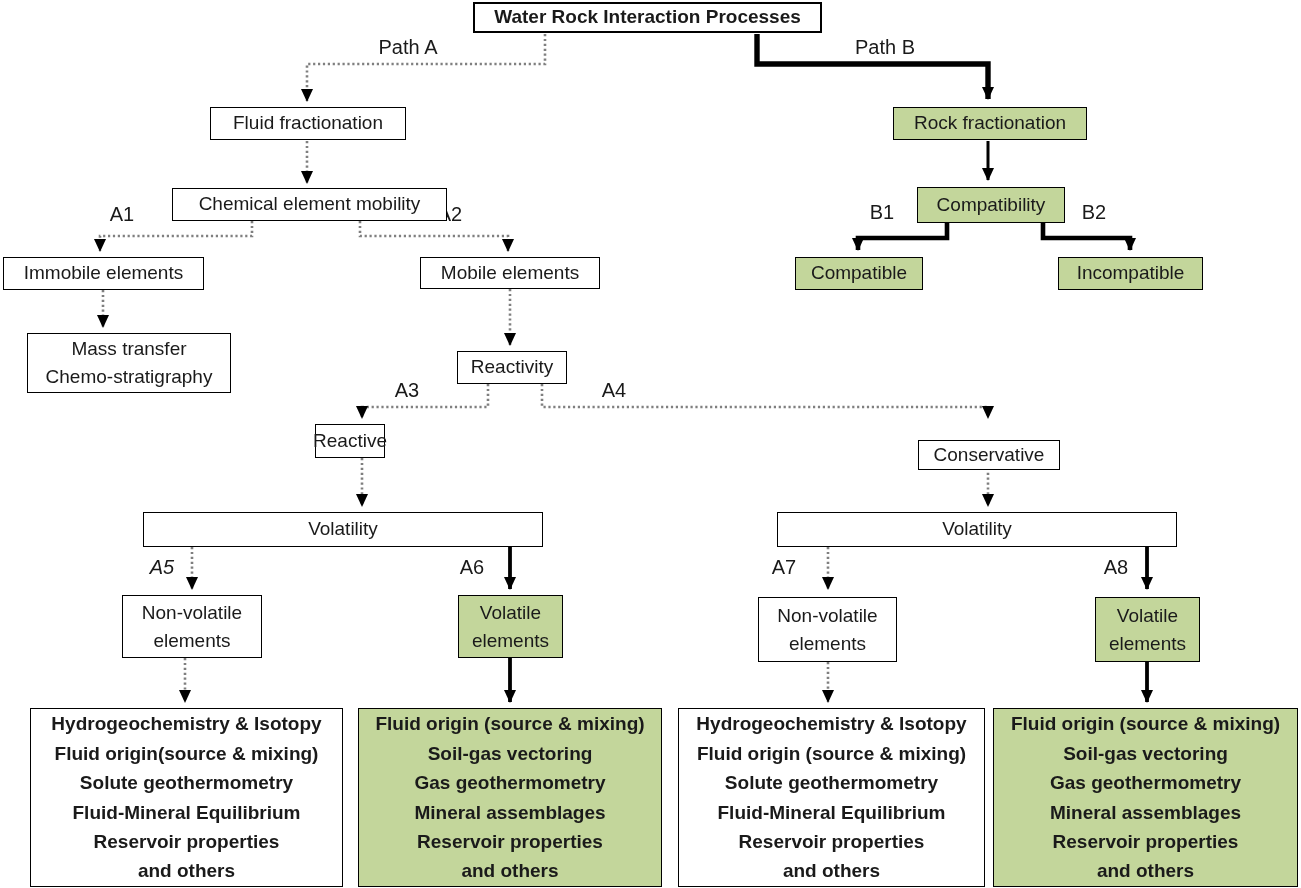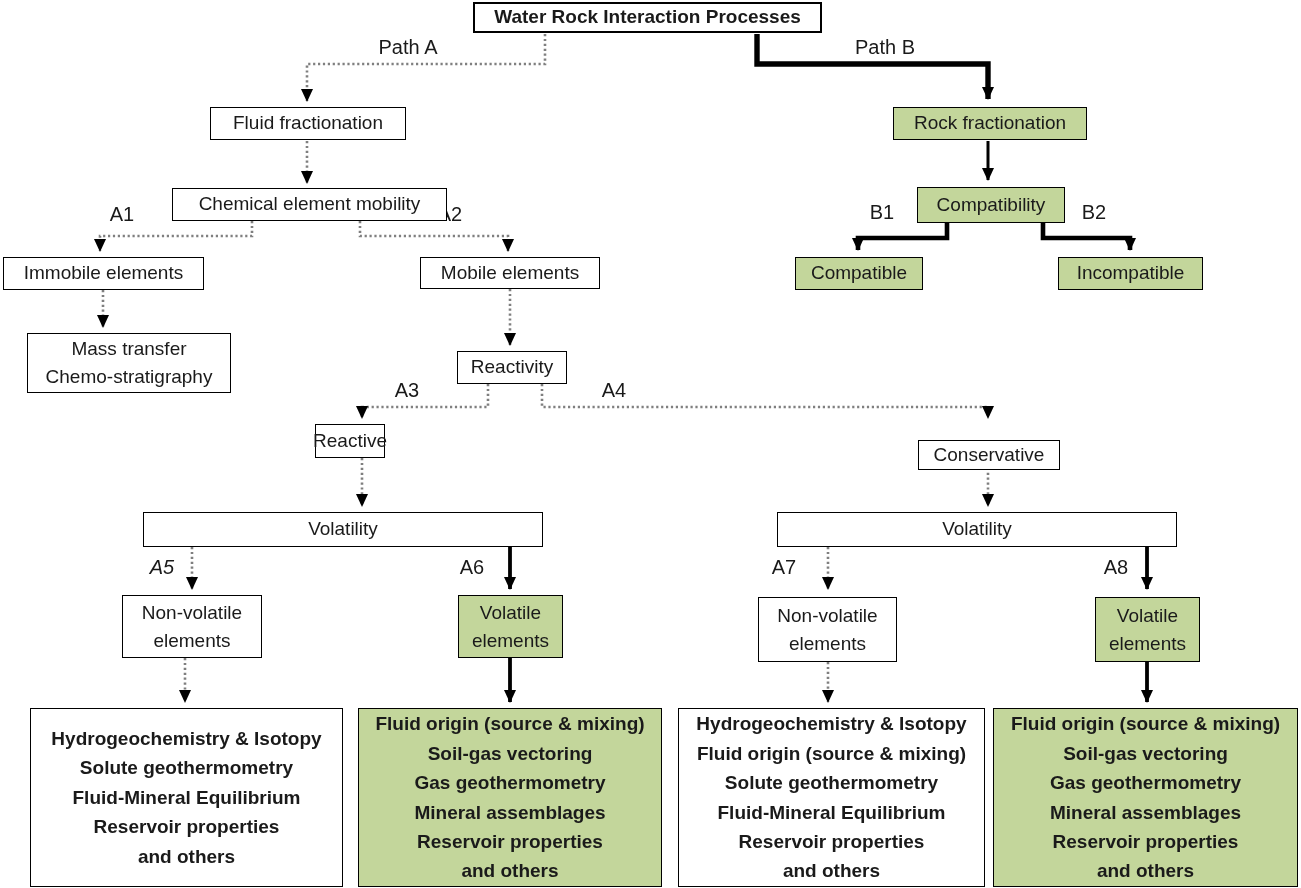--- a/index.html
+++ b/index.html
@@ -127,20 +127,21 @@
     <div>Non-volatile</div>
     <div>elements</div>
   </div>
   <div class="node multi green" style="left:1095px;top:597px;width:105px;height:65px;border-width:1.4px;">
     <div>Volatile</div>
     <div>elements</div>
   </div>
 
   <div class="node outcome" style="left:30px;top:708px;width:313px;height:179px;">
     <div>Hydrogeochemistry &amp; Isotopy</div>
+    <div>Fluid origin(source &amp; mixing)</div>
     <div>Solute geothermometry</div>
     <div>Fluid-Mineral Equilibrium</div>
     <div>Reservoir properties</div>
     <div>and others</div>
   </div>
 
   <div class="node outcome green" style="left:358px;top:708px;width:304px;height:179px;border-width:1.4px;">
     <div>Fluid origin (source &amp; mixing)</div>
     <div>Soil-gas vectoring</div>
     <div>Gas geothermometry</div>

